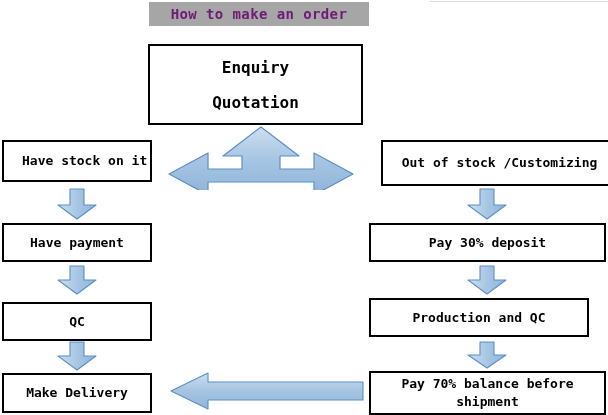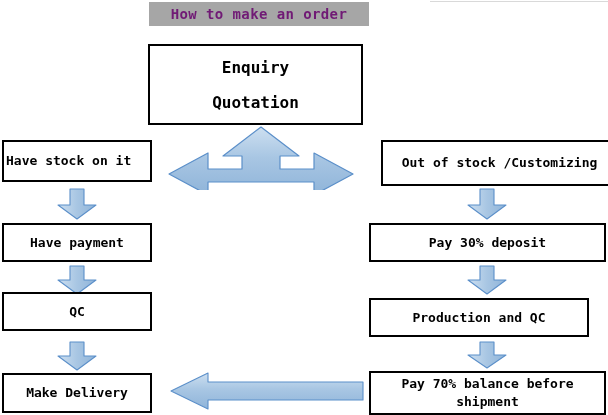--- a/index.html
+++ b/index.html
@@ -69,32 +69,32 @@
     font-size: 13px;
     font-weight: bold;
     color: #000000;
     line-height: 18px;
     white-space: pre-line;
   }
   .box.align-left {
     justify-content: flex-start;
   }
   .box.align-left .box-text {
-    padding-left: 2px;
+    padding-left: 18px;
   }
 
   
   #box-enquiry   { left: 148px; top: 44px;  width: 215px; height: 81px; flex-direction: column; }
   #box-enquiry .line { font-family: "DejaVu Sans Mono","Liberation Mono",monospace;
                        font-size: 16px; font-weight: bold; color:#000; }
   #box-enquiry .line.l1 { margin-bottom: 16px; }
 
   #box-have-stock  { left: 2px;   top: 140px; width: 150px; height: 42px; }
   #box-make-payment{ left: 2px;   top: 223px; width: 150px; height: 39px; }
-  #box-qc          { left: 2px;   top: 292px; width: 150px; height: 39px; }
+  #box-qc          { left: 2px;   top: 302px; width: 150px; height: 39px; }
   #box-delivery    { left: 2px;   top: 373px; width: 150px; height: 40px; }
 
   #box-out-of-stock{ left: 381px; top: 140px; width: 237px; height: 46px; }
   #box-deposit     { left: 369px; top: 223px; width: 237px; height: 39px; }
   #box-production  { left: 369px; top: 298px; width: 220px; height: 39px; }
   #box-balance     { left: 369px; top: 371px; width: 237px; height: 44px; }
 
   
   .arrow {
     position: absolute;

